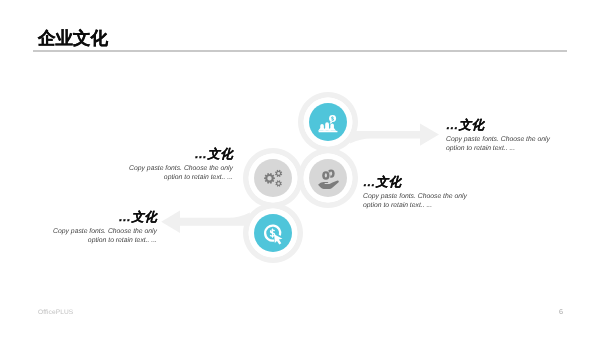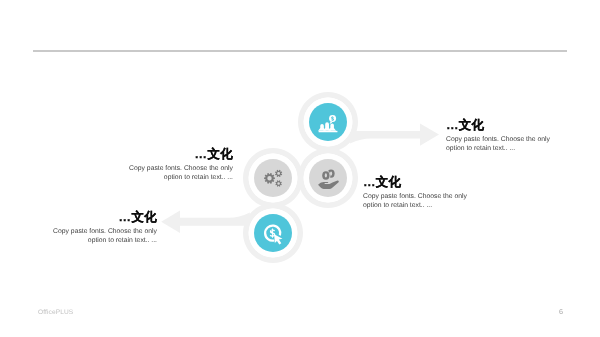--- a/index.html
+++ b/index.html
@@ -3,29 +3,30 @@
 <meta charset="utf-8">
 <style>
   html,body{margin:0;padding:0;}
   body{width:600px;height:337px;background:#ffffff;font-family:"Liberation Sans",sans-serif;overflow:hidden;-webkit-font-smoothing:antialiased;text-rendering:geometricPrecision;}
   .slide{position:relative;width:600px;height:337px;background:#fff;}
   .title{position:absolute;left:38px;top:30px;font-size:17.5px;font-weight:bold;color:#0d0d0d;letter-spacing:0px;line-height:1;-webkit-text-stroke:0.3px #0d0d0d;}
   .rule{position:absolute;left:33px;top:50px;width:534px;height:1.5px;background:#c9c9c9;}
   .footer-left{position:absolute;left:38px;top:309px;font-size:6.6px;color:#c2c2c2;letter-spacing:.1px;}
   .footer-right{position:absolute;left:559px;top:307px;font-size:7.2px;color:#a8a8a8;}
   svg.diagram{position:absolute;left:0;top:0;}
-  .txt{position:absolute;}
+  .txt{position:absolute;font-style:italic;}
   .txt .h{font-size:12.5px;font-weight:bold;color:#0d0d0d;line-height:1.1;letter-spacing:.3px;-webkit-text-stroke:0.25px #0d0d0d;}
   .txt .p{font-size:6.8px;color:#3f3f3f;line-height:9.3px;margin-top:2px;}
   .r{text-align:right;}
 </style>
 </head>
 <body>
 
 <div class="slide">
+  <div class="title">企业文化</div>
   <div class="rule"></div>
 
   <svg class="diagram" width="600" height="337" viewBox="0 0 600 337">
     <g fill="#f0f0f0">
       <path d="M 350 143.5 Q 361 138.5 371 138.5 L 420 138.5 L 420 145.7 L 439 134.5 L 420 123.4 L 420 131 L 352 131 Z"></path>
       <path d="M 250 212.5 Q 239 217.8 229 217.8 L 180 217.8 L 180 210.4 L 161.2 221.7 L 180 233 L 180 225.8 L 248 225.8 Z"></path>
       <path fill-rule="evenodd" d="M273 203 A30 30 0 1 1 272.99 203 Z M273 208.6 A24.4 24.4 0 1 0 273.01 208.6 Z"></path>
       <path fill-rule="evenodd" d="M328 148 A30 30 0 1 1 327.99 148 Z M328 153.6 A24.4 24.4 0 1 0 328.01 153.6 Z"></path>
       <path fill-rule="evenodd" d="M273 148 A30 30 0 1 1 272.99 148 Z M273 153.6 A24.4 24.4 0 1 0 273.01 153.6 Z"></path>
       <path fill-rule="evenodd" d="M328 92 A30 30 0 1 1 327.99 92 Z M328 97.6 A24.4 24.4 0 1 0 328.01 97.6 Z"></path>

